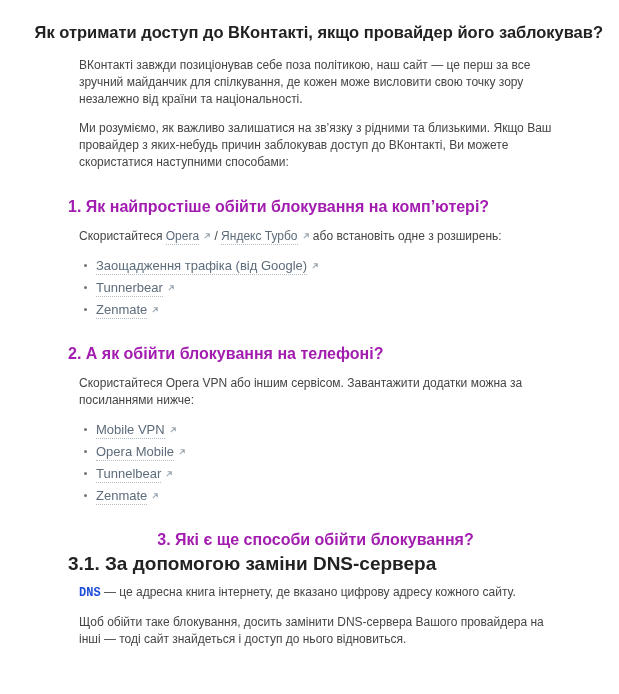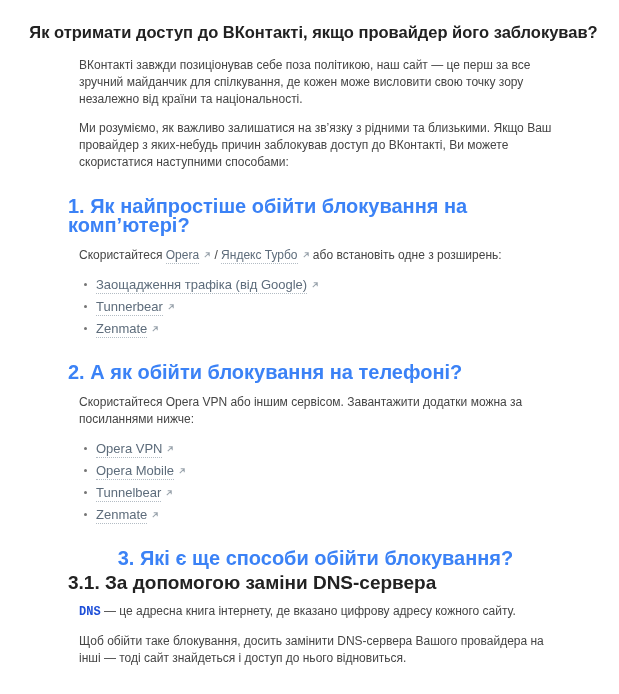--- a/index.html
+++ b/index.html
@@ -14,29 +14,29 @@
     position: relative;
   }
   .doc {
     padding: 22px 56px 20px 68px;
   }
   h1.title {
     font-size: 16.5px;
     line-height: 21px;
     font-weight: 700;
     color: #222222;
-    text-align: center;
+    text-align: right;
     white-space: nowrap;
     margin: 0 -40px 14px -44px;
   }
   h2.sec {
-    font-size: 20px;
+    font-size: 16px;
     line-height: 19px;
     font-weight: 700;
-    color: #3b82f6;
+    color: #a21caf;
     margin: 26px 0 12px 0;
   }
   h3.subsec {
     font-size: 19px;
     line-height: 17px;
     font-weight: 700;
     color: #222222;
     margin: 6px 0 12px 0;
   }
   p.body {
@@ -113,21 +113,21 @@
       <li><a class="lnk">Zenmate</a><svg class="ext" viewBox="0 0 10 10">
             <path d="M2.2 7.8 L7.8 2.2 M3.4 2.2 H7.8 V6.6" stroke="#9aa4ad" stroke-width="1.3" fill="none"></path>
           </svg></li>
     </ul>
 
     <h2 class="sec">2. А як обійти блокування на телефоні?</h2>
 
     <p class="body gap-list">Скористайтеся Opera VPN або іншим сервісом. Завантажити додатки можна за посиланнями нижче:</p>
 
     <ul class="links">
-      <li><a class="lnk">Opera VPN</a><svg class="ext" viewBox="0 0 10 10">
+      <li><a class="lnk">Mobile VPN</a><svg class="ext" viewBox="0 0 10 10">
             <path d="M2.2 7.8 L7.8 2.2 M3.4 2.2 H7.8 V6.6" stroke="#9aa4ad" stroke-width="1.3" fill="none"></path>
           </svg></li>
       <li><a class="lnk">Opera Mobile</a><svg class="ext" viewBox="0 0 10 10">
             <path d="M2.2 7.8 L7.8 2.2 M3.4 2.2 H7.8 V6.6" stroke="#9aa4ad" stroke-width="1.3" fill="none"></path>
           </svg></li>
       <li><a class="lnk">Tunnelbear</a><svg class="ext" viewBox="0 0 10 10">
             <path d="M2.2 7.8 L7.8 2.2 M3.4 2.2 H7.8 V6.6" stroke="#9aa4ad" stroke-width="1.3" fill="none"></path>
           </svg></li>
       <li><a class="lnk">Zenmate</a><svg class="ext" viewBox="0 0 10 10">
             <path d="M2.2 7.8 L7.8 2.2 M3.4 2.2 H7.8 V6.6" stroke="#9aa4ad" stroke-width="1.3" fill="none"></path>

